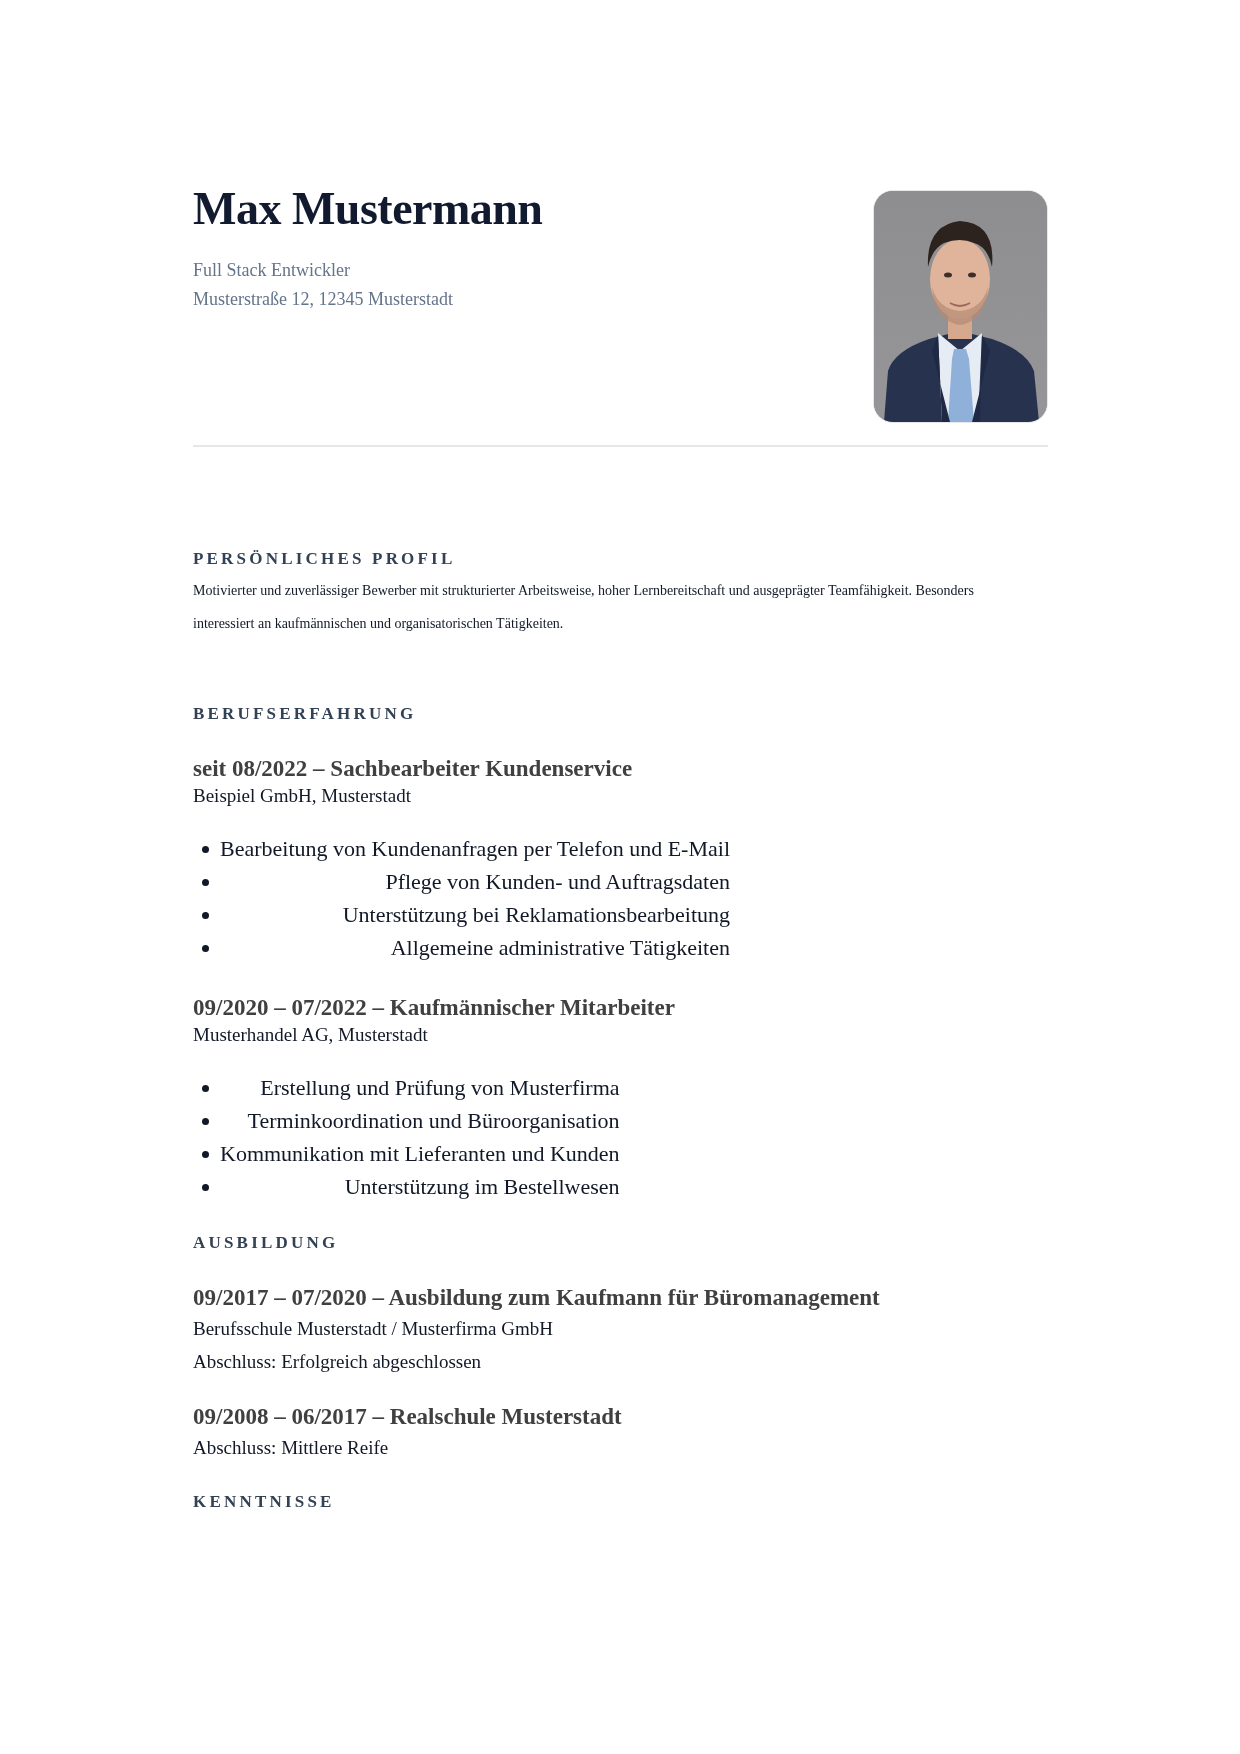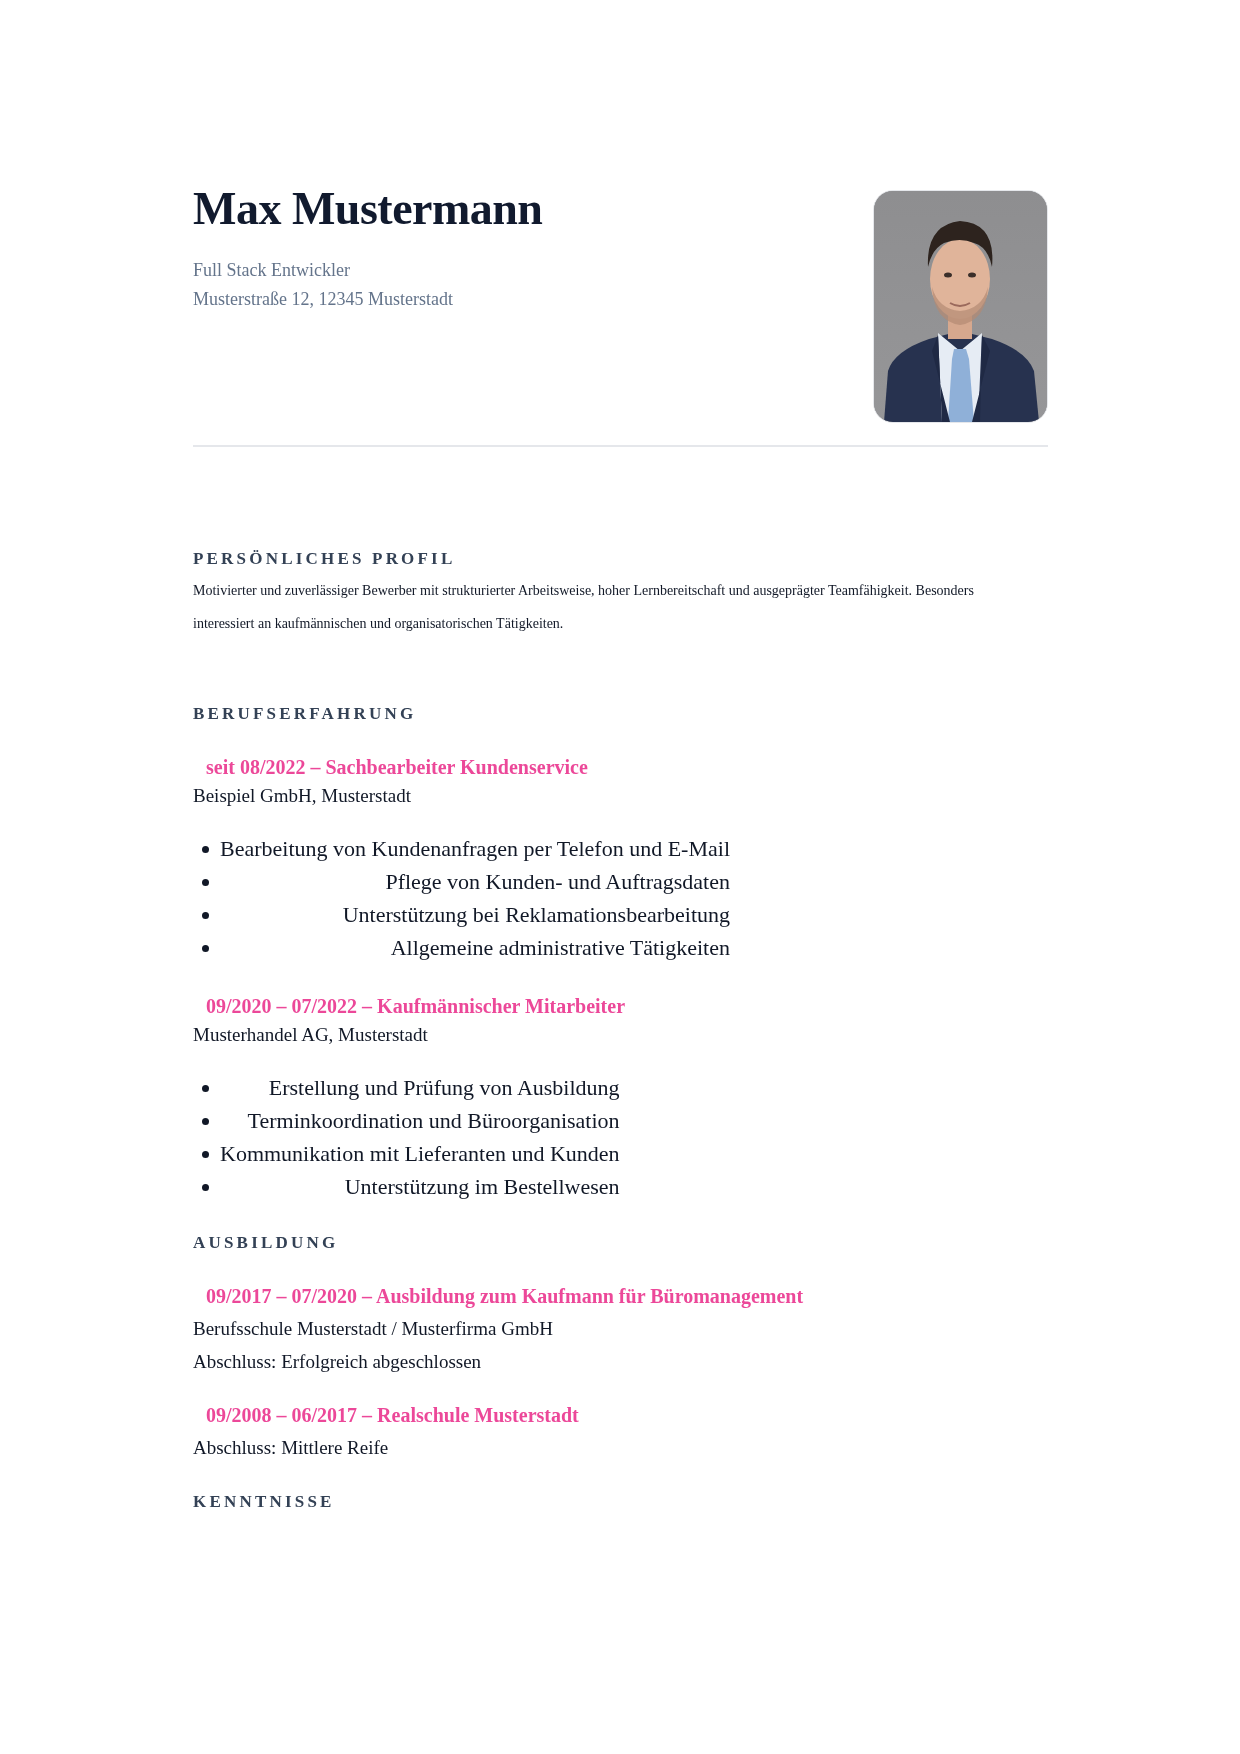--- a/index.html
+++ b/index.html
@@ -26,21 +26,21 @@
   .photo svg { display: block; width: 100%; height: 100%; }
 
   .divider { position: absolute; left: 0; top: 445px; width: 855px; height: 2px; background: #e5e7eb; }
 
   .section-heading {
     position: absolute; left: 0; margin: 0;
     font-size: 17px; font-weight: bold; color: #334155; letter-spacing: 3.2px;
     line-height: 1; white-space: nowrap;
   }
   .body-text { position: absolute; left: 0; width: 830px; font-size: 14px; line-height: 33px; color: #111827; margin: 0; }
-  .entry-title { position: absolute; left: 13px; font-size: 20px; font-weight: bold; color: #ec4899; line-height: 1; white-space: nowrap; }
+  .entry-title { position: absolute; left: 0; font-size: 23px; font-weight: bold; color: #404040; line-height: 1; white-space: nowrap; }
   .entry-line { position: absolute; left: 0; font-size: 19px; color: #111827; line-height: 1; white-space: nowrap; }
   .bullets { position: absolute; left: 0; margin: 0; padding: 0; list-style: none; }
   .bullets li { position: relative; padding-left: 27px; font-size: 22px; line-height: 33px; height: 33px; white-space: nowrap; text-align: right; }
   .bullets li .dot {
     position: absolute; left: 9px; top: 14px; width: 7px; height: 7px; border-radius: 50%; background: #111827;
   }
 </style>
 </head>
 <body>
 
@@ -99,21 +99,21 @@
   <ul class="bullets" style="top:832px;">
     <li><span class="dot"></span><span>Bearbeitung von Kundenanfragen per Telefon und E-Mail</span></li>
     <li><span class="dot"></span><span>Pflege von Kunden- und Auftragsdaten</span></li>
     <li><span class="dot"></span><span>Unterstützung bei Reklamationsbearbeitung</span></li>
     <li><span class="dot"></span><span>Allgemeine administrative Tätigkeiten</span></li>
   </ul>
 
   <div class="entry-title" style="top:996px;">09/2020 – 07/2022 – Kaufmännischer Mitarbeiter</div>
   <div class="entry-line" style="top:1025px;">Musterhandel AG, Musterstadt</div>
   <ul class="bullets" style="top:1071px;">
-    <li><span class="dot"></span><span>Erstellung und Prüfung von Ausbildung</span></li>
+    <li><span class="dot"></span><span>Erstellung und Prüfung von Musterfirma</span></li>
     <li><span class="dot"></span><span>Terminkoordination und Büroorganisation</span></li>
     <li><span class="dot"></span><span>Kommunikation mit Lieferanten und Kunden</span></li>
     <li><span class="dot"></span><span>Unterstützung im Bestellwesen</span></li>
   </ul>
 
   <h2 class="section-heading" style="top:1234px;">AUSBILDUNG</h2>
 
   <div class="entry-title" style="top:1286px;">09/2017 – 07/2020 – Ausbildung zum Kaufmann für Büromanagement</div>
   <div class="entry-line" style="top:1319px;">Berufsschule Musterstadt / Musterfirma GmbH</div>
   <div class="entry-line" style="top:1352px;">Abschluss: Erfolgreich abgeschlossen</div>

